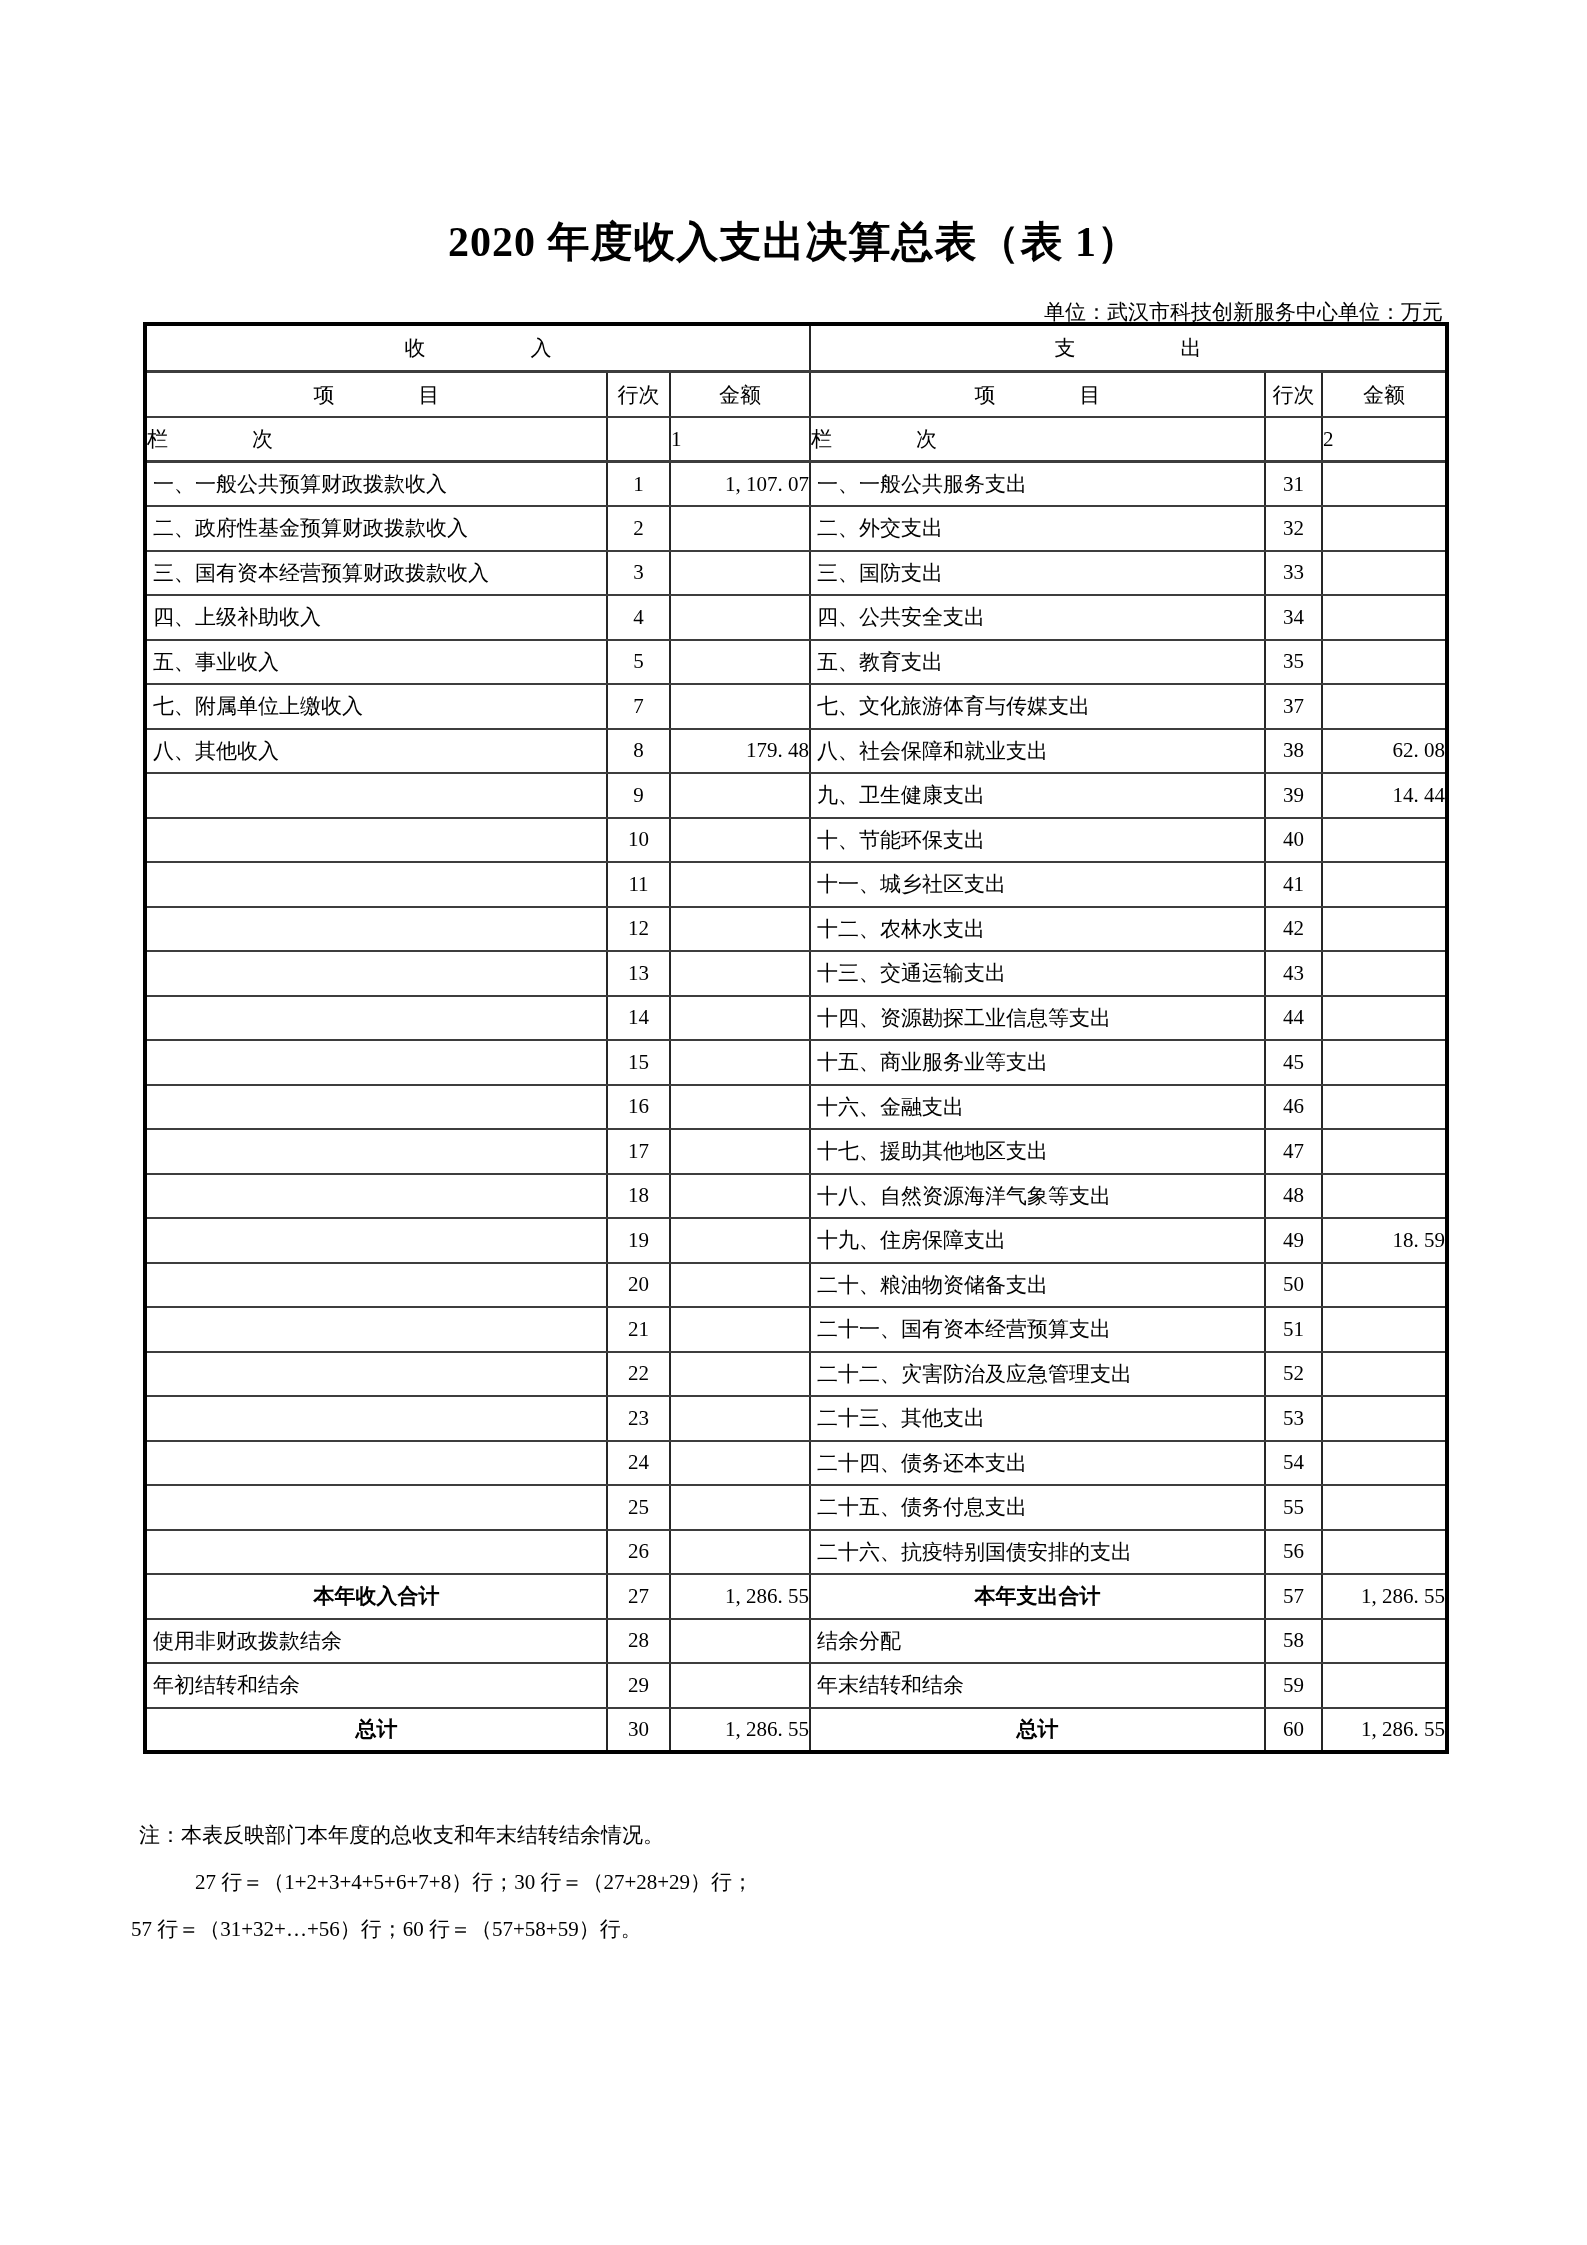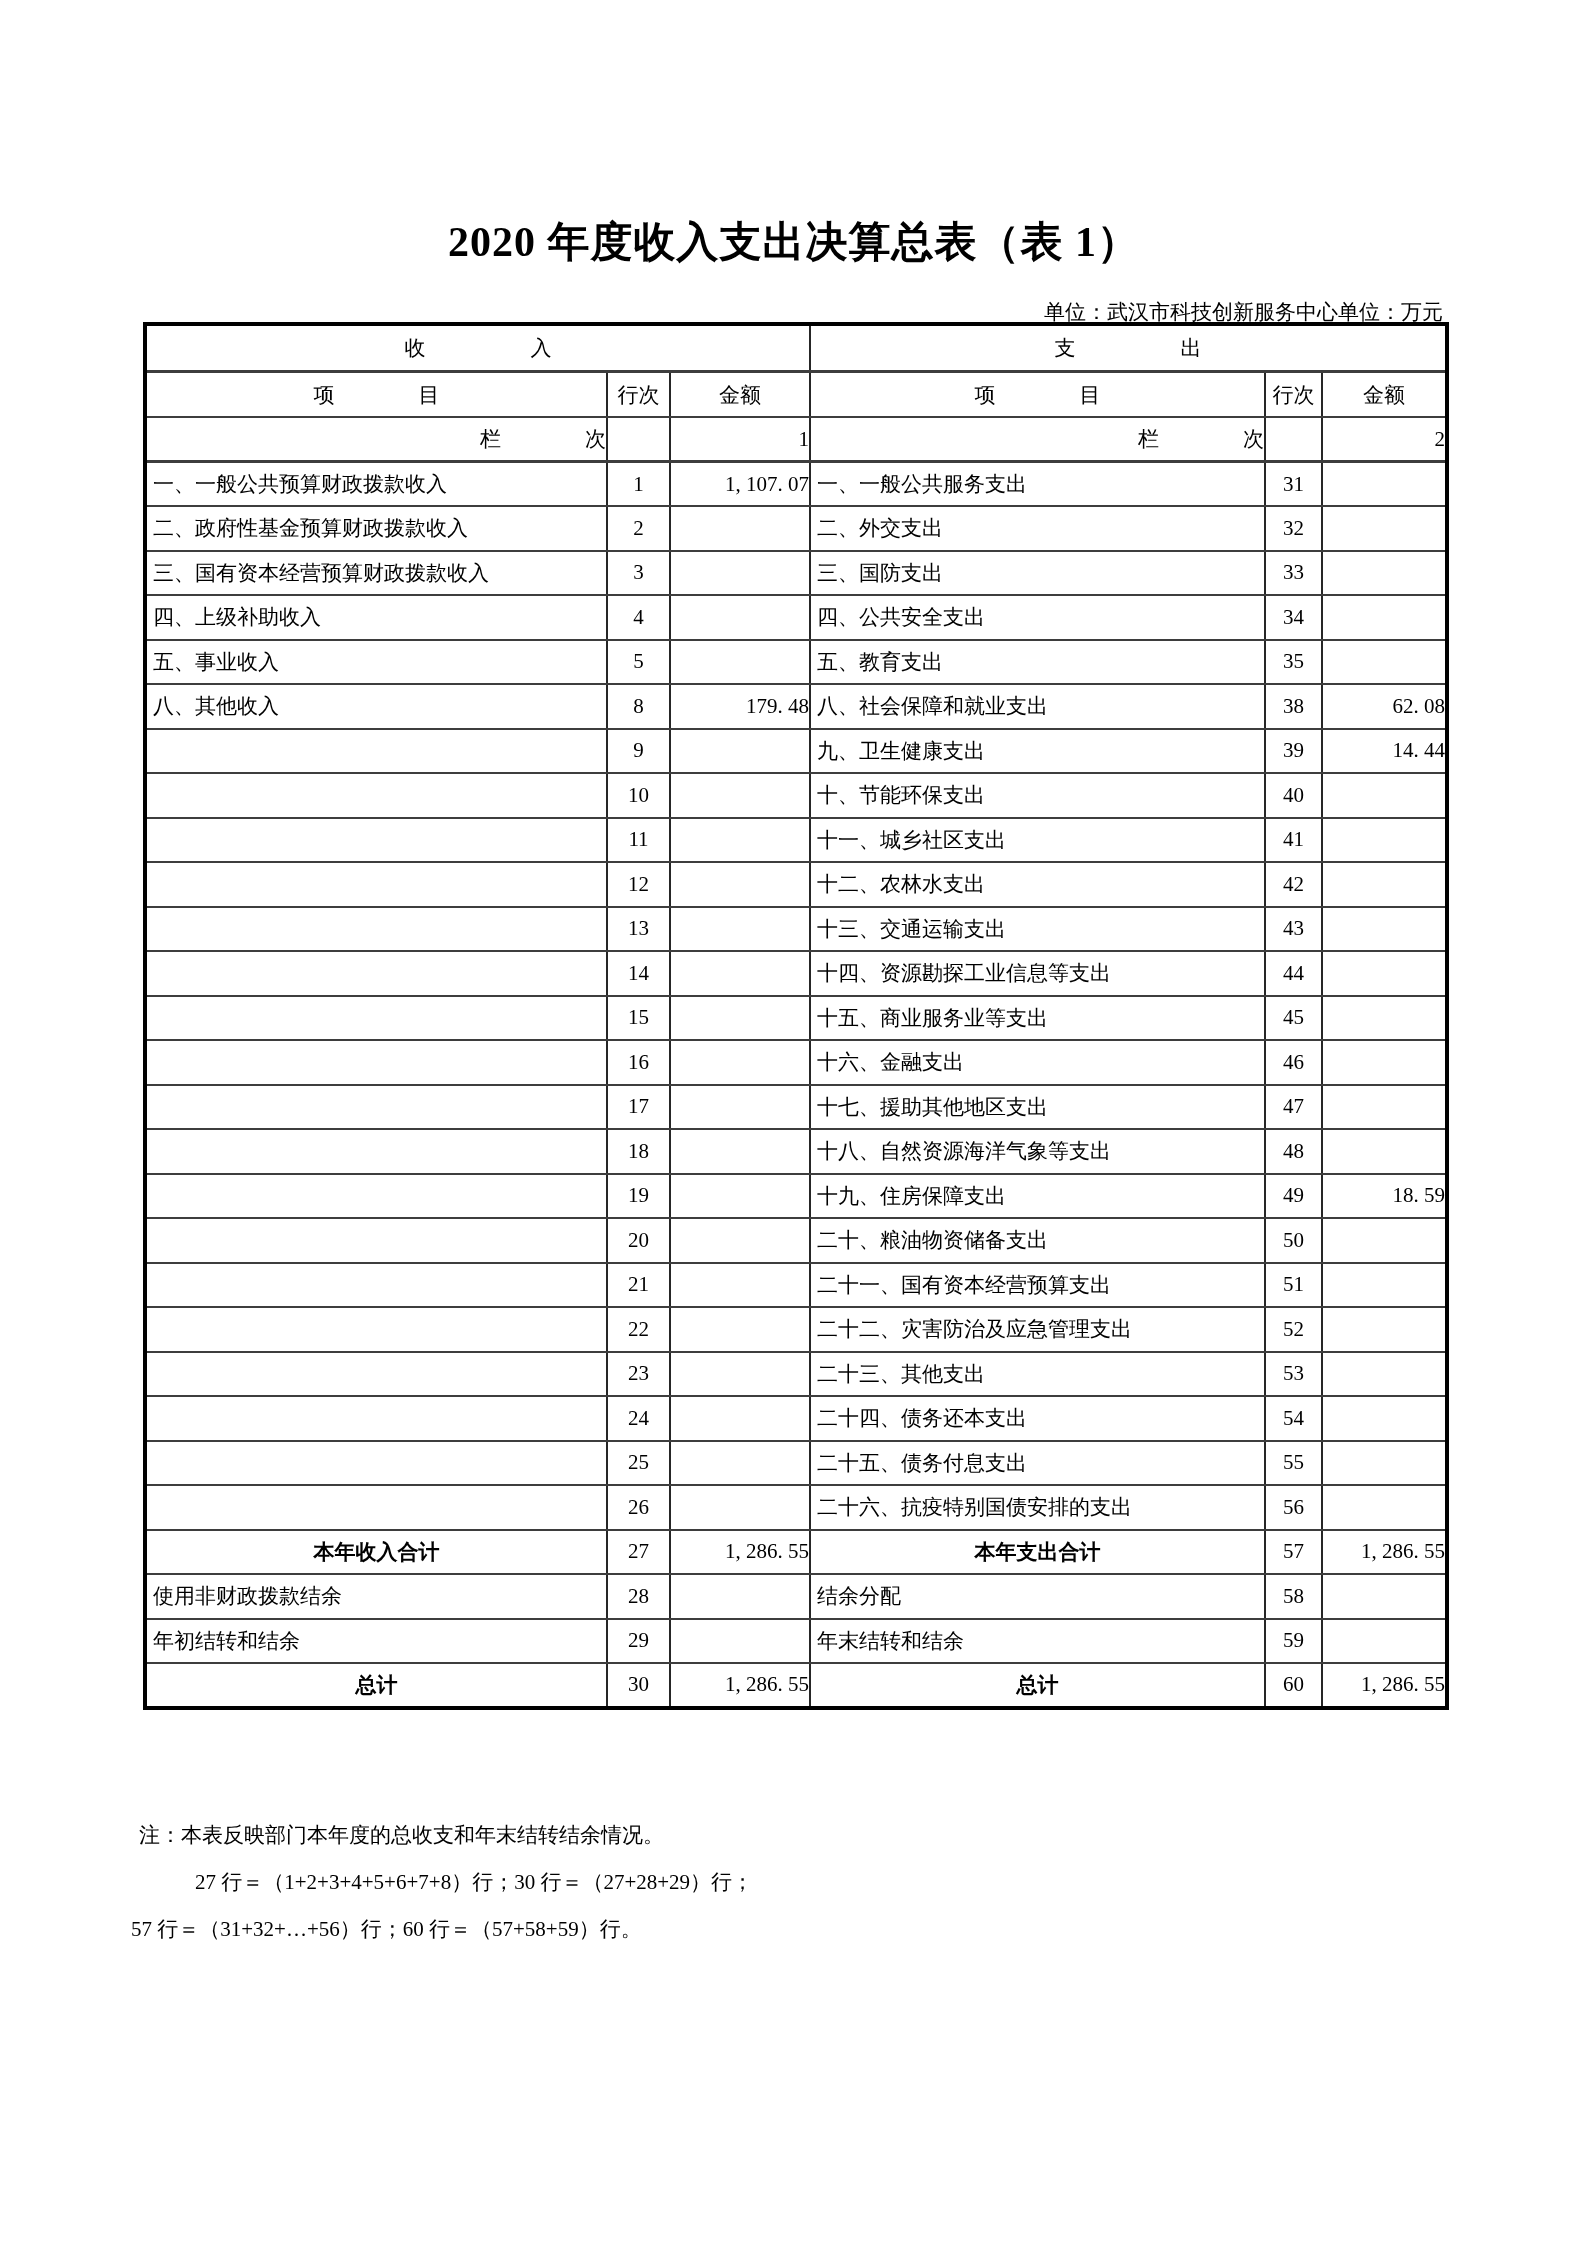--- a/index.html
+++ b/index.html
@@ -24,21 +24,21 @@
     font-size:21px;border:4px solid #000;
   }
   .fin-table th,.fin-table td{
     border-top:2px solid #3d3d3d;border-bottom:2px solid #3d3d3d;
     border-left:2px solid #262626;border-right:2px solid #262626;
     font-weight:400;padding:0;overflow:hidden;white-space:nowrap;
     vertical-align:middle;
   }
   tr.h1 th{height:44px;border-bottom-width:3px;text-align:center;}
   tr.h2 th{height:43px;text-align:center;}
-  tr.h3 th{height:42px;border-bottom-width:3px;text-align:right;}
+  tr.h3 th{height:42px;border-bottom-width:3px;text-align:left;}
   #table-body tr{height:44.5px;}
   .cell.item{text-align:left;padding-left:6px;}
   .cell.rowno{text-align:center;}
   .cell.amt{text-align:right;}
   tr.total-row .cell.item{font-weight:700;text-align:center;padding-left:0;}
   .notes{
     position:absolute;left:131px;top:1812px;
     font-size:21px;line-height:47px;white-space:nowrap;
   }
   .notes .n1{margin-left:8px;}
@@ -121,20 +121,28 @@
       </tr>
       <tr>
         <td class="cell item">五、事业收入</td>
         <td class="cell rowno">5</td>
         <td class="cell amt"></td>
         <td class="cell item">五、教育支出</td>
         <td class="cell rowno">35</td>
         <td class="cell amt"></td>
       </tr>
       <tr>
+        <td class="cell item">七、附属单位上缴收入</td>
+        <td class="cell rowno">7</td>
+        <td class="cell amt"></td>
+        <td class="cell item">七、文化旅游体育与传媒支出</td>
+        <td class="cell rowno">37</td>
+        <td class="cell amt"></td>
+      </tr>
+      <tr>
         <td class="cell item">八、其他收入</td>
         <td class="cell rowno">8</td>
         <td class="cell amt">179. 48</td>
         <td class="cell item">八、社会保障和就业支出</td>
         <td class="cell rowno">38</td>
         <td class="cell amt">62. 08</td>
       </tr>
       <tr>
         <td class="cell item"></td>
         <td class="cell rowno">9</td>

